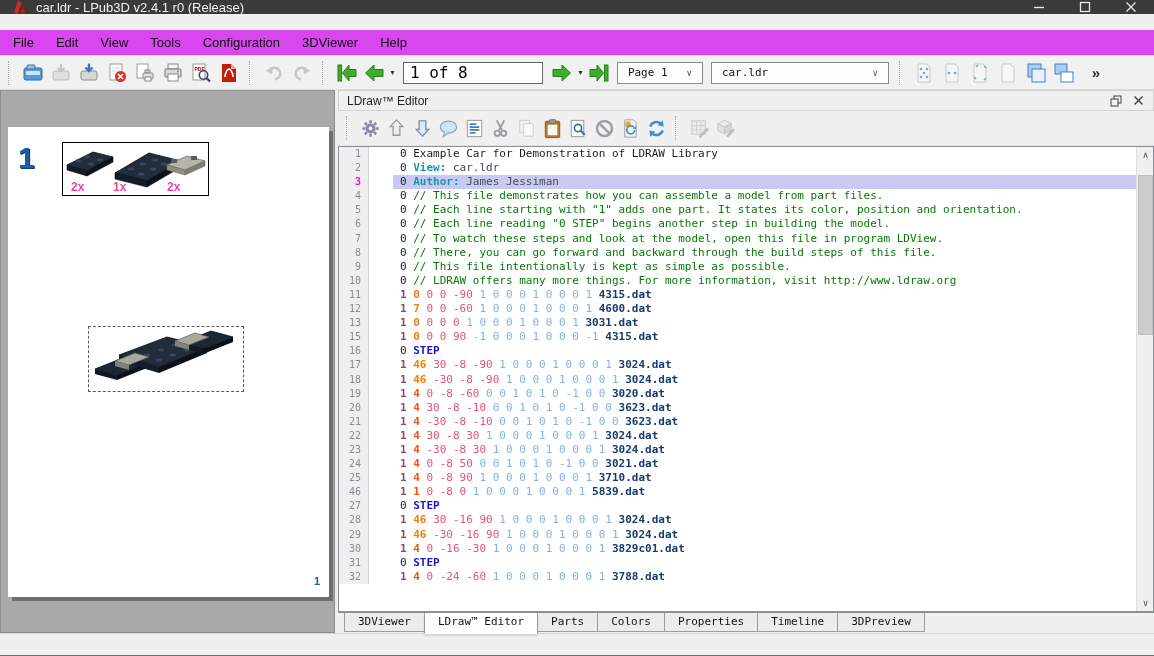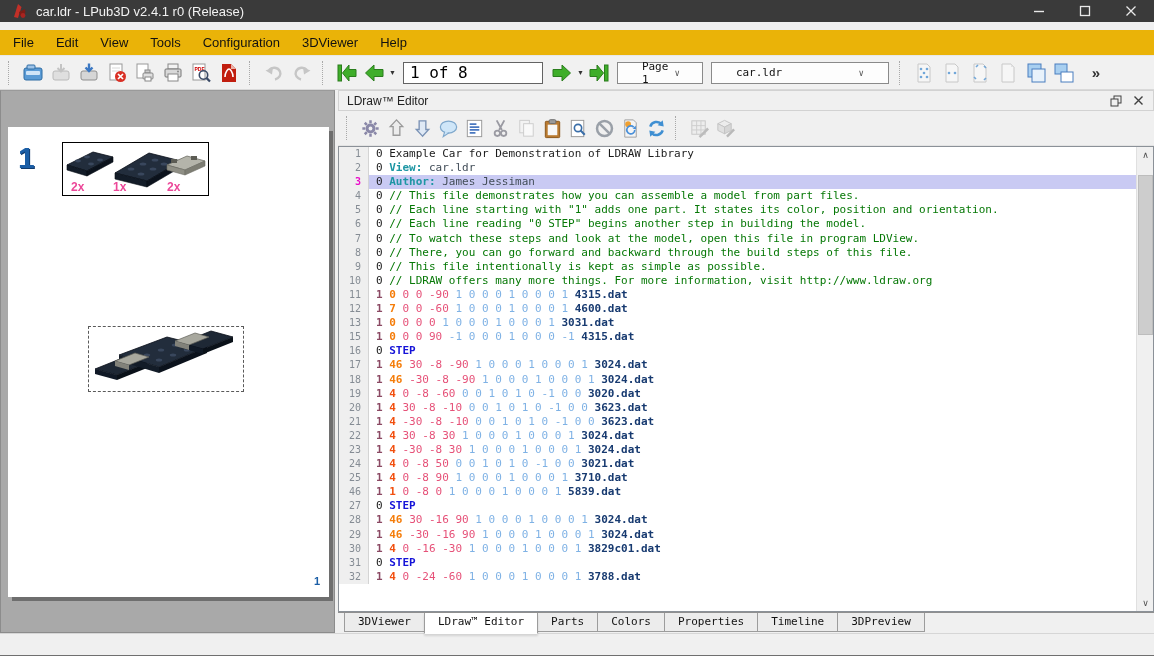--- a/index.html
+++ b/index.html
@@ -4,47 +4,47 @@
 <style>
   html,body{margin:0;padding:0;}
   body{
     width:1154px;height:656px;position:relative;overflow:hidden;
     font-family:"Liberation Sans",sans-serif;
     background:#f0f0f0;border-bottom:1px solid #6f6f6f;box-sizing:border-box;
   }
   *{box-sizing:border-box;}
 
   
-  #titlebar{position:absolute;left:0;top:0;width:1154px;height:22px;background:#3a3a3a;
+  #titlebar{position:absolute;left:0;top:0;width:1154px;height:14px;background:#3a3a3a;
     display:flex;align-items:center;color:#f2f2f2;}
   #app-logo{width:18px;height:18px;margin:0 8px 0 10px;flex:none;}
   #window-title{font-size:13px;}
   #win-controls{margin-left:auto;display:flex;height:30px;}
   .win-btn{width:46px;height:30px;display:flex;align-items:center;justify-content:center;}
   .win-btn svg{display:block}
 
   
-  #menubar{position:absolute;left:0;top:30px;width:1154px;height:26px;background:#eab308;
+  #menubar{position:absolute;left:0;top:30px;width:1154px;height:26px;background:#d946ef;
     display:flex;align-items:center;border-bottom:1px solid #e8e8e8;}
   .menu-item{font-size:13px;color:#111;padding:0 11px;height:26px;line-height:26px;}
   .menu-item:first-child{margin-left:2px;}
 
   
   #main-toolbar{position:absolute;left:0;top:56px;width:1154px;height:34px;background:#f1f1f1;
     border-bottom:1px solid #d9d9d9;display:flex;align-items:center;padding:0 2px;}
   .tbtn{height:28px;min-width:28px;display:flex;align-items:center;justify-content:center;border-radius:2px;flex:none;padding:0 1px;}
   .tbtn .icon{display:flex;align-items:center;justify-content:center;}
   #main-toolbar .icon svg{width:24px;height:24px;display:block;}
   .tbtn.disabled{opacity:.85;}
   .caret{font-size:7px;color:#333;margin-left:3px;}
   .tsep{width:7px;height:24px;border-left:1px dotted #a9a9a9;margin:0 4px 0 6px;flex:none;}
   .tinput{width:140px;height:22px;border:1px solid #636363;background:#fff;
     font-family:"DejaVu Sans Mono",monospace;font-size:16px;padding:0 6px;margin:0 6px;flex:none;}
   .tcombo{height:22px;border:1px solid #8a8a8a;background:#fdfdfd;display:flex;align-items:center;
-    font-family:"DejaVu Sans Mono",monospace;font-size:11px;padding:0 24px;margin:0 4px;flex:none;color:#111;}
+    font-family:"DejaVu Sans Mono",monospace;font-size:11px;padding:0 10px;margin:0 4px;flex:none;color:#111;}
   .tcombo .chev{margin-left:auto;font-size:9px;color:#555;padding-left:6px;}
   .combo-page{width:86px;}
   .combo-file{width:178px;}
   .overflow-btn{font-size:15px;font-weight:bold;color:#333;padding:0 6px;margin-left:4px;}
 
   
   #preview-panel{position:absolute;left:0;top:90px;width:335px;height:543px;background:#a9a9a9;
     border:1px solid #8c8c8c;border-top-color:#9a9a9a;}
   #page{position:absolute;left:7px;top:36px;width:321px;height:470px;background:#ffffff;
     box-shadow:4px 4px 0 rgba(62,62,62,.55);}
@@ -73,21 +73,21 @@
   #editor-toolbar .tbtn{height:26px;min-width:26px;}
   #editor-toolbar .icon svg{width:23px;height:23px;display:block;}
 
   #editor-text{position:absolute;left:0;top:56px;width:816px;height:466px;background:#fff;
     border:1px solid #8b9198;overflow:hidden;}
   #editor-lines{position:absolute;left:0;top:0;right:17px;bottom:0;}
   .ed-row{display:flex;height:14.1px;line-height:14.1px;font-family:"DejaVu Sans Mono",monospace;font-size:11px;white-space:pre;}
   .ed-num{flex:none;width:30px;text-align:right;padding-right:7px;background:#efefef;
     border-right:1px solid #d4d4d4;color:#858c94;font-size:10px;}
   .ed-num.cur{color:#e912c9;font-weight:bold;}
-  .ed-code{flex:1;padding-left:7px;}
+  .ed-code{flex:1;padding-left:7px;margin-left:24px;}
   .ed-code.hl{background:#c9caf3;}
   .sg-p{color:#1a1a1a;}
   .sg-m{color:#1d96a4;font-weight:bold;}
   .sg-v{color:#424d58;}
   .sg-c{color:#067806;}
   .sg-l{color:#8b4963;font-weight:bold;}
   .sg-o{color:#f57d0a;font-weight:bold;}
   .sg-r{color:#f2500f;font-weight:bold;}
   .sg-x{color:#e65178;}
   .sg-b{color:#7fb2e5;}

